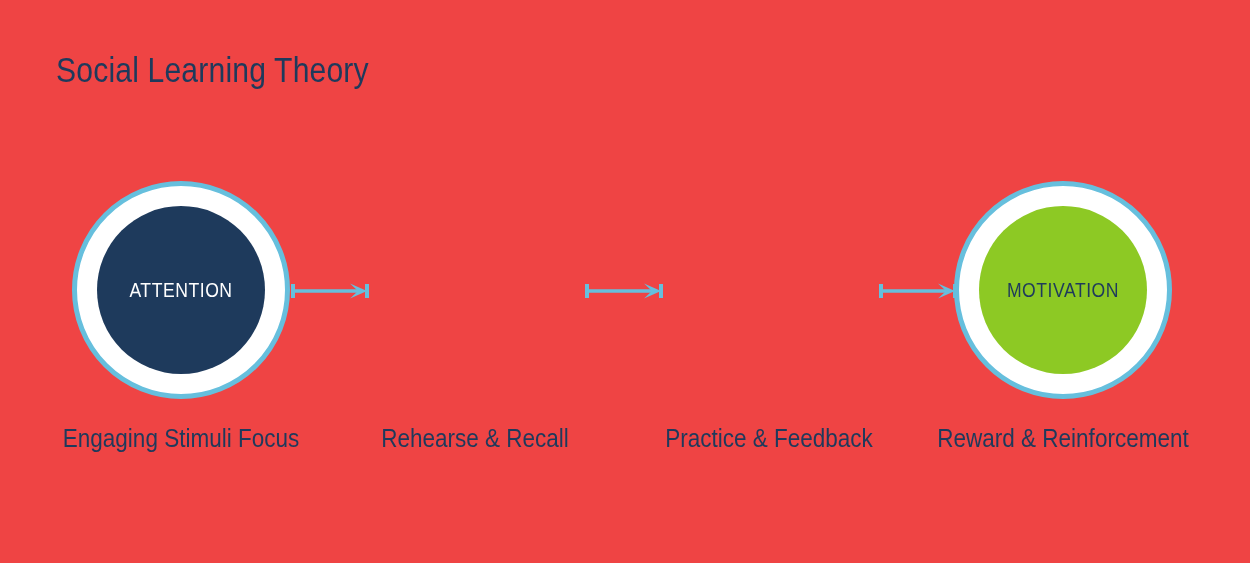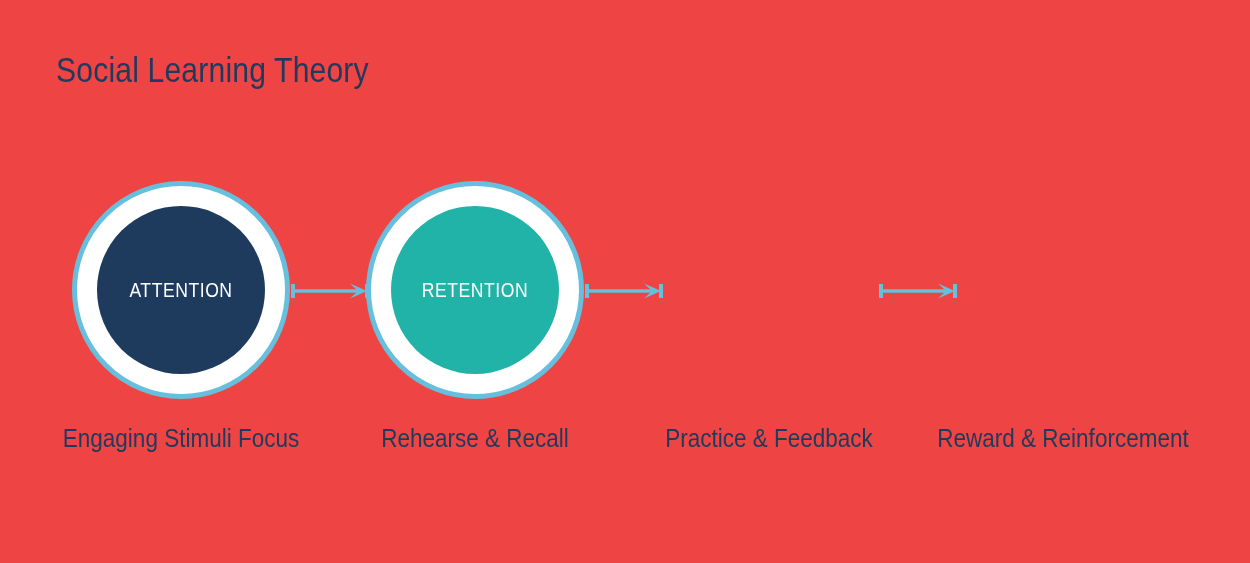--- a/index.html
+++ b/index.html
@@ -140,25 +140,25 @@
       </svg>
     </div>
 
     <div class="node" style="left:72px;">
       <div class="ring"></div>
       <div class="disc" style="background:#1e3a5c;"></div>
       <div class="node-label" style="color:#ffffff;">ATTENTION</div>
     </div>
     <div class="caption" style="left:31px;">Engaging Stimuli Focus</div>
 
-    <div class="node" style="left:366px;">
-      <div class="ring"></div>
-      <div class="disc" style="background:#22b3a8;"></div>
-      <div class="node-label" style="color:#ffffff;">RETENTION</div>
-    </div>
     <div class="caption" style="left:325px;">Rehearse &amp; Recall</div>
 
     <div class="caption" style="left:619px;">Practice &amp; Feedback</div>
 
+    <div class="node" style="left:954px;">
+      <div class="ring"></div>
+      <div class="disc" style="background:#8dc924;"></div>
+      <div class="node-label" style="color:#1e3a5c;">MOTIVATION</div>
+    </div>
     <div class="caption" style="left:913px;">Reward &amp; Reinforcement</div>
 
   </div>
 </div>
 
 </body></html>

